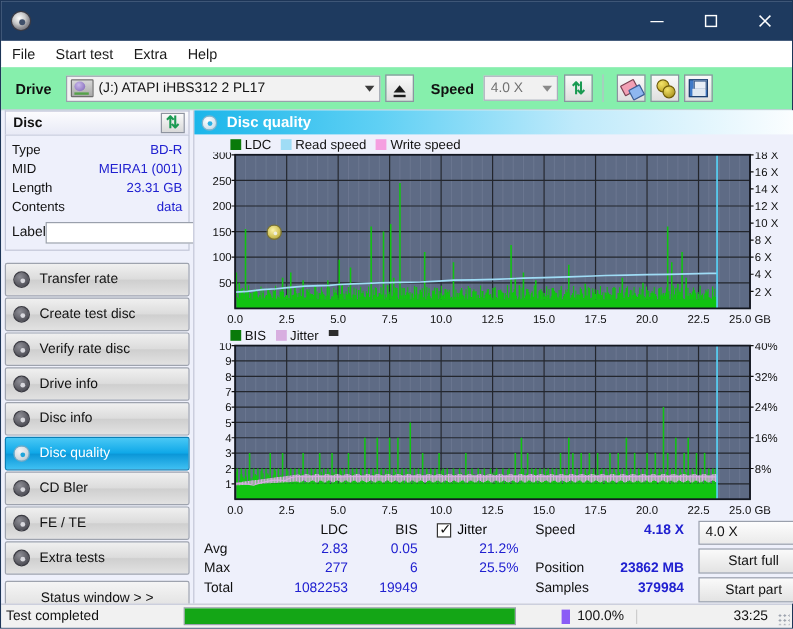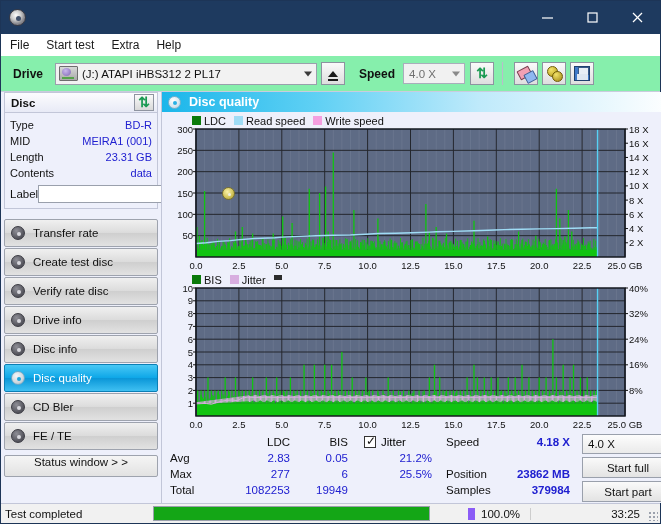--- a/index.html
+++ b/index.html
@@ -166,21 +166,21 @@
     background: radial-gradient(circle at 38% 32%, #8e8e96, #5b5b63 60%, #41414a 100%);
     border: 1px solid #3b3b43; position: relative; flex: 0 0 auto; }
   .navitem.sel .nav-icon { background: radial-gradient(circle at 38% 32%, #f5f5f8, #cfd8de 60%, #9fb4c2 100%); border-color:#6ea8c6;}
   .nav-icon::after { content:""; position:absolute; left:4.5px; top:4.5px; width:4px; height:4px; border-radius:50%; background:#d8d8de; }
   .navitem.sel .nav-icon::after { background:#1fa5da; }
 
   .statusbtn-wrap { margin-top: 5px; }
   .statusbtn {
     height: 22px; background: linear-gradient(#f5f5f5,#e2e2e2);
     border: 1px solid #9ea3ae; border-radius: 2px;
-    display:flex; align-items:flex-start; justify-content:center;
+    display:flex; align-items:flex-end; justify-content:center;
   }
   .statusbtn .sbtext { font-size: 11.5px; color: #111; }
 
   
   .rightpane { flex: 1; background: #eef0fb; border-left: 1px solid #c2c6d8; }
   .dq-header {
     height: 20px;
     background: linear-gradient(to right, #1bb6ea 0%, #5fd0f4 30%, #bfeafb 62%, #ffffff 100%);
     display: flex; align-items: center; padding-left: 6px;
   }
@@ -366,20 +366,24 @@
           <span class="nav-icon"></span>
           <span class="nitext">Disc quality</span>
         </div>
         <div class="navitem">
           <span class="nav-icon"></span>
           <span class="nitext">CD Bler</span>
         </div>
         <div class="navitem">
           <span class="nav-icon"></span>
           <span class="nitext">FE / TE</span>
+        </div>
+        <div class="navitem">
+          <span class="nav-icon"></span>
+          <span class="nitext">Extra tests</span>
         </div>
       </div>
 
       <div class="statusbtn-wrap">
         <div class="statusbtn">
           <span class="sbtext">Status window &gt; &gt;</span>
         </div>
       </div>
     </div>
 

